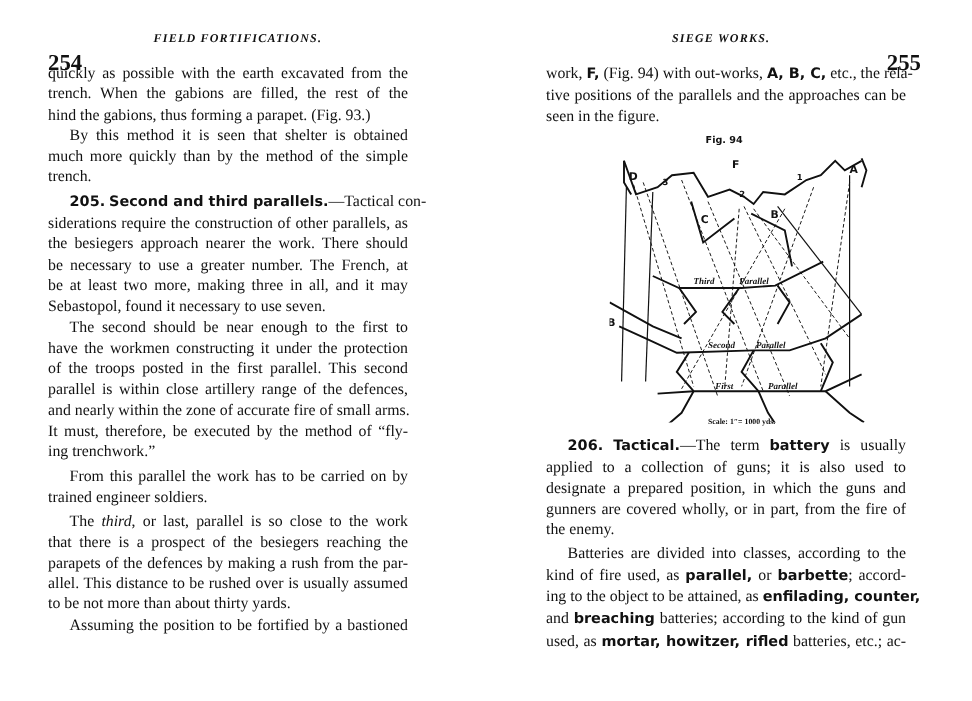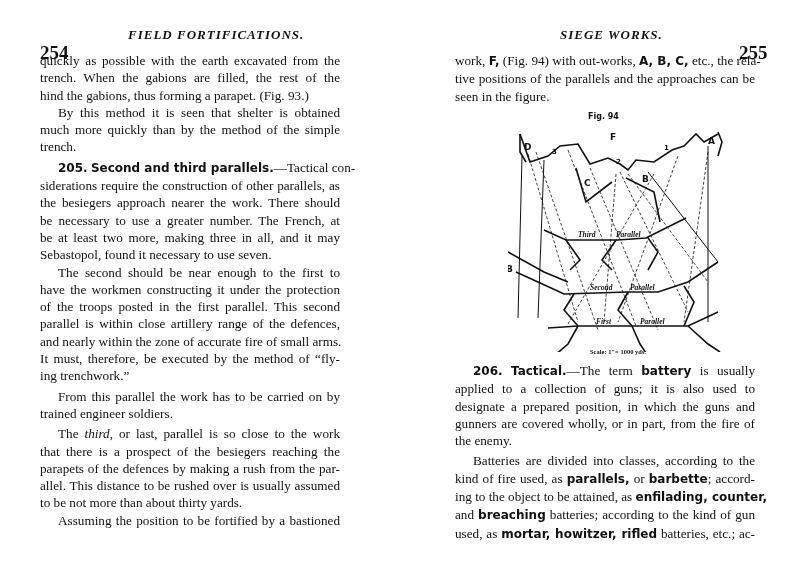--- a/index.html
+++ b/index.html
@@ -2,21 +2,21 @@
 <html><head>
 <meta charset="utf-8">
 <style>
   html, body { margin: 0; padding: 0; background: #ffffff; }
   body { width: 810px; height: 584px; position: relative; overflow: hidden;
          font-family: "Liberation Serif", "DejaVu Serif", serif; color: #111; }
   .page { position: absolute; top: 0; height: 584px; }
   .page.left { left: 0; width: 405px; }
   .page.right { left: 405px; width: 405px; }
   .pno { position: absolute; top: 42px; font-size: 19px; font-weight: bold; }
-  .rh-title { position: absolute; top: 27px; font-size: 13px; font-style: italic; font-weight: bold; letter-spacing: 1px; }
+  .rh-title { position: absolute; top: 27px; font-size: 10px; font-style: italic; font-weight: bold; letter-spacing: 1px; }
   .text { position: absolute; font-size: 13.2px; line-height: 17.3px; text-align: justify; }
   .left .text { left: 40px; width: 300px; top: 52px; }
   .right .text.top { left: 50px; width: 300px; top: 52px; }
   .right .text.bottom { left: 50px; width: 300px; top: 362px; }
   .line { display: block; white-space: nowrap; text-align-last: justify; }
   .line.last { text-align-last: left; }
   .indent { padding-left: 18px; }
   p { margin: 0; }
   .gap { height: 3px; }
   .bs { font-family: "DejaVu Sans", sans-serif; font-weight: bold; font-size: 12px; }
@@ -165,19 +165,19 @@
     <p>
       <span class="line indent"><span class="bs">206.</span> <span class="bs">Tactical.</span><span>—The term </span><span class="bs">battery</span><span> is usually</span></span>
       <span class="line">applied to a collection of guns; it is also used to</span>
       <span class="line">designate a prepared position, in which the guns and</span>
       <span class="line">gunners are covered wholly, or in part, from the fire of</span>
       <span class="line last">the enemy.</span>
     </p>
     <div class="gap"></div>
     <p>
       <span class="line indent">Batteries are divided into classes, according to the</span>
-      <span class="line"><span>kind of fire used, as </span><span class="bs">parallels,</span><span> or </span><span class="bs">barbette</span><span>; accord-</span></span>
+      <span class="line"><span>kind of fire used, as </span><span class="bs">parallel,</span><span> or </span><span class="bs">barbette</span><span>; accord-</span></span>
       <span class="line"><span>ing to the object to be attained, as </span><span class="bs">enfilading, counter,</span></span>
       <span class="line"><span>and </span><span class="bs">breaching</span><span> batteries; according to the kind of gun</span></span>
       <span class="line"><span>used, as </span><span class="bs">mortar, howitzer, rifled</span><span> batteries, etc.; ac-</span></span>
     </p>
   </div>
 </div>
 
 </body></html>

